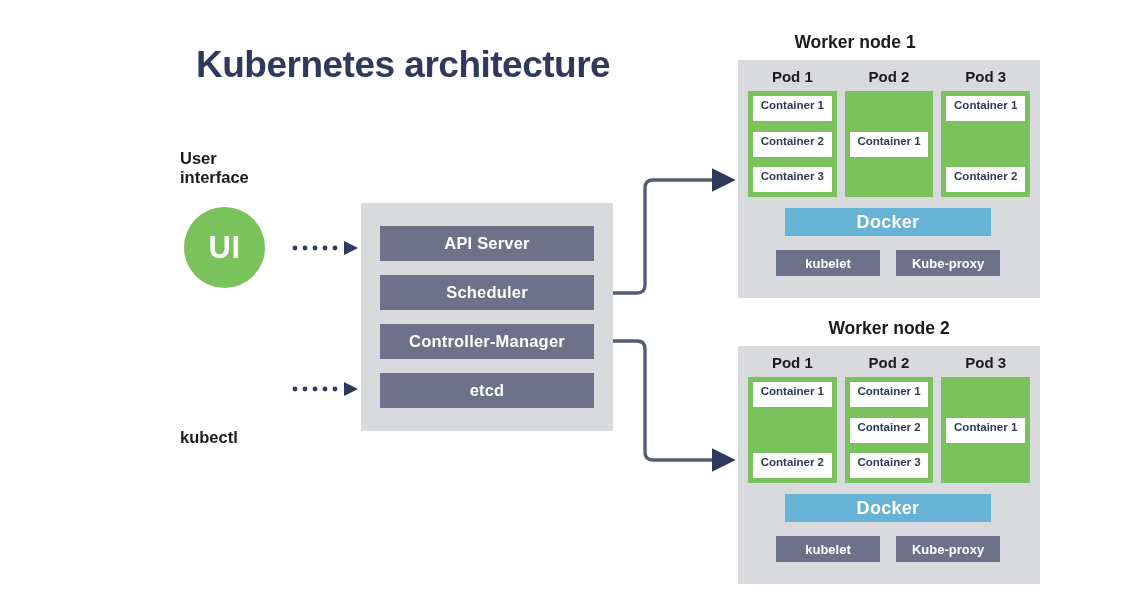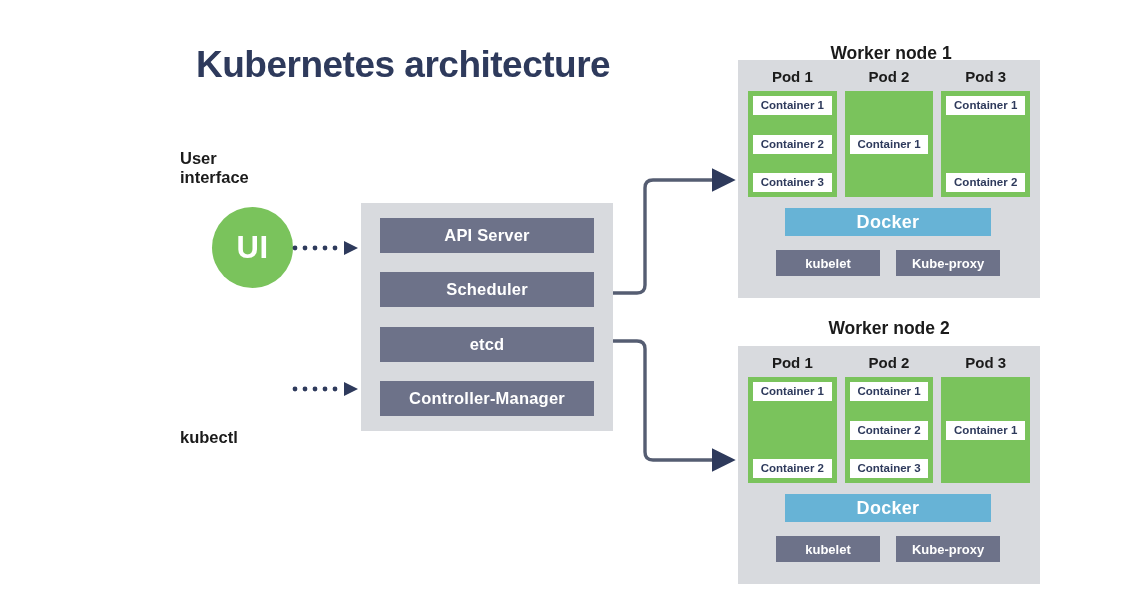--- a/index.html
+++ b/index.html
@@ -45,21 +45,21 @@
     border-radius: 50%;
     background: #7ac35c;
     color: #ffffff;
     display: flex;
     align-items: center;
     justify-content: center;
     font-size: 31px;
     font-weight: 600;
     letter-spacing: 0.5px;
   }
-  #ui-node  { left: 212px; top: 207px; width: 81px; height: 81px; }
+  #ui-node  { left: 184px; top: 207px; width: 81px; height: 81px; }
   #cli-node { left: 201px; top: 348px; width: 80px; height: 80px; font-size: 29px; }
 
   
   .dotted-arrow { position: absolute; height: 14px; }
   #dotted-arrow-ui  { left: 292px; top: 241px; width: 66px; }
   #dotted-arrow-cli { left: 292px; top: 382px; width: 66px; }
 
   
   #control-plane-label {
     position: absolute;
@@ -71,21 +71,21 @@
     font-weight: bold;
     color: #1b1b1b;
   }
   #control-plane-panel {
     position: absolute;
     left: 361px;
     top: 203px;
     width: 252px;
     height: 228px;
     background: #d8dade;
-    padding: 15px 19px;
+    padding: 23px 19px;
     display: flex;
     flex-direction: column;
     justify-content: space-between;
   }
   .cp-item {
     height: 35px;
     background: #6d7289;
     color: #ffffff;
     display: flex;
     align-items: center;
@@ -97,21 +97,21 @@
 
   
   .node-title {
     position: absolute;
     width: 302px;
     text-align: center;
     font-size: 17.5px;
     font-weight: bold;
     color: #1b1b1b;
   }
-  #worker-node-1-title { left: 740px; top: 32px; margin-top: 11px; }
+  #worker-node-1-title { left: 704px; top: 32px; }
   #worker-node-2-title { left: 738px; top: 318px; }
 
   .node-panel {
     position: absolute;
     left: 738px;
     width: 302px;
     background: #d8dade;
   }
   #worker-node-1-panel { top: 60px;  height: 238px; }
   #worker-node-2-panel { top: 346px; height: 238px; }
@@ -143,21 +143,21 @@
   .pod-box.justify-between { justify-content: space-between; }
   .pod-box.justify-center  { justify-content: center; }
 
   .container-chip {
     background: #ffffff;
     color: #2e3a5c;
     font-size: 11.5px;
     font-weight: bold;
     text-align: center;
     line-height: 19px;
-    height: 19px;
+    height: 25px;
     white-space: nowrap;
   }
 
   .docker-bar {
     position: absolute;
     left: 47px;
     width: 206px;
     height: 28px;
     background: #67b3d6;
     color: #ffffff;
@@ -232,22 +232,22 @@
         <circle cx="43" cy="7" r="2.4"></circle>
         <path d="M52 0 L66 7 L52 14 Z"></path>
       </g>
     </svg>
   </div>
 
 
   <div id="control-plane-panel">
     <div class="cp-item">API Server</div>
     <div class="cp-item">Scheduler</div>
+    <div class="cp-item">Controller-Manager</div>
     <div class="cp-item">etcd</div>
-    <div class="cp-item">Controller-Manager</div>
   </div>
 
   <svg id="connector-layer" width="1143" height="608" viewBox="0 0 1143 608">
     <defs>
       <marker id="arrowhead" markerWidth="7" markerHeight="7" refX="1.2" refY="3.5" orient="auto">
         <path d="M0,0 L7,3.5 L0,7 Z" fill="#2e3a5c"></path>
       </marker>
     </defs>
     <path d="M613 293 L637 293 Q645 293 645 285 L645 188 Q645 180 653 180 L716 180" fill="none" stroke="#555d72" stroke-width="3.4" stroke-linecap="butt" marker-end="url(#arrowhead)"></path>
     <path d="M613 341 L637 341 Q645 341 645 349 L645 452 Q645 460 653 460 L716 460" fill="none" stroke="#555d72" stroke-width="3.4" stroke-linecap="butt" marker-end="url(#arrowhead)"></path>

